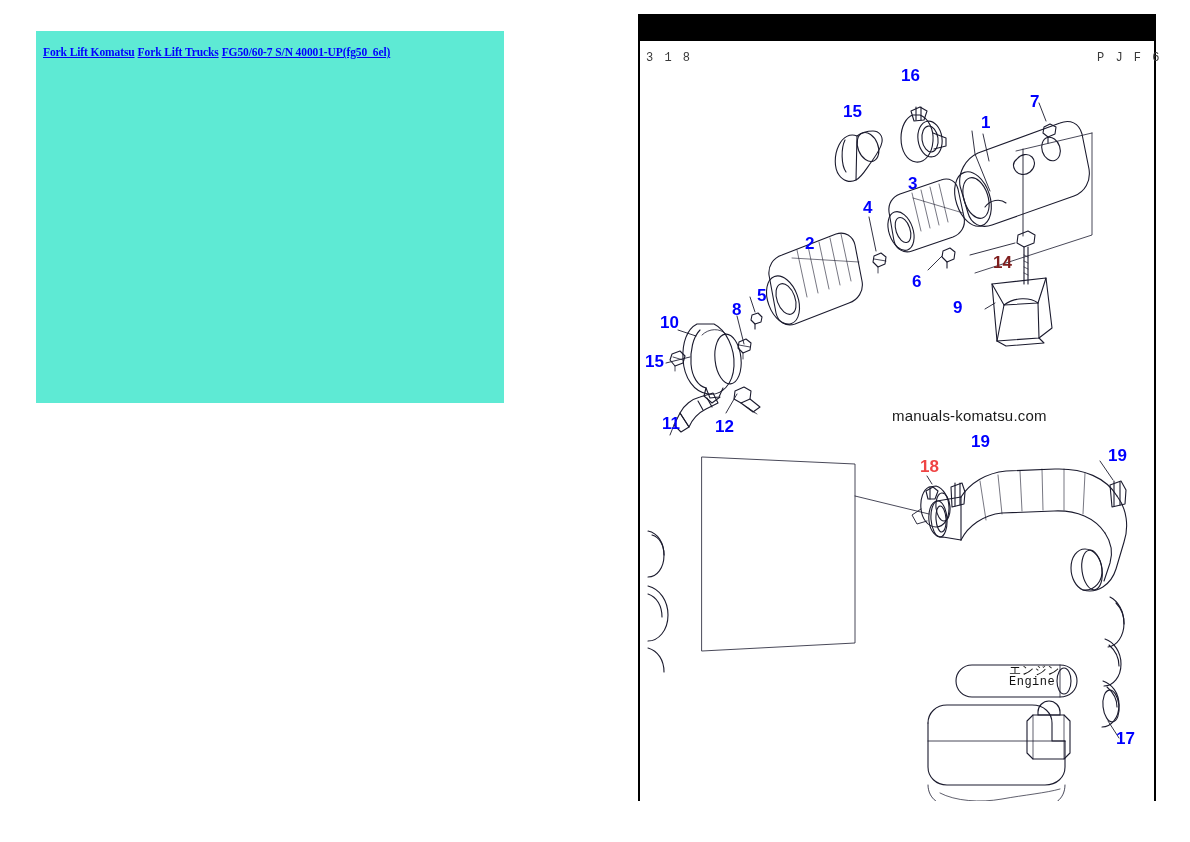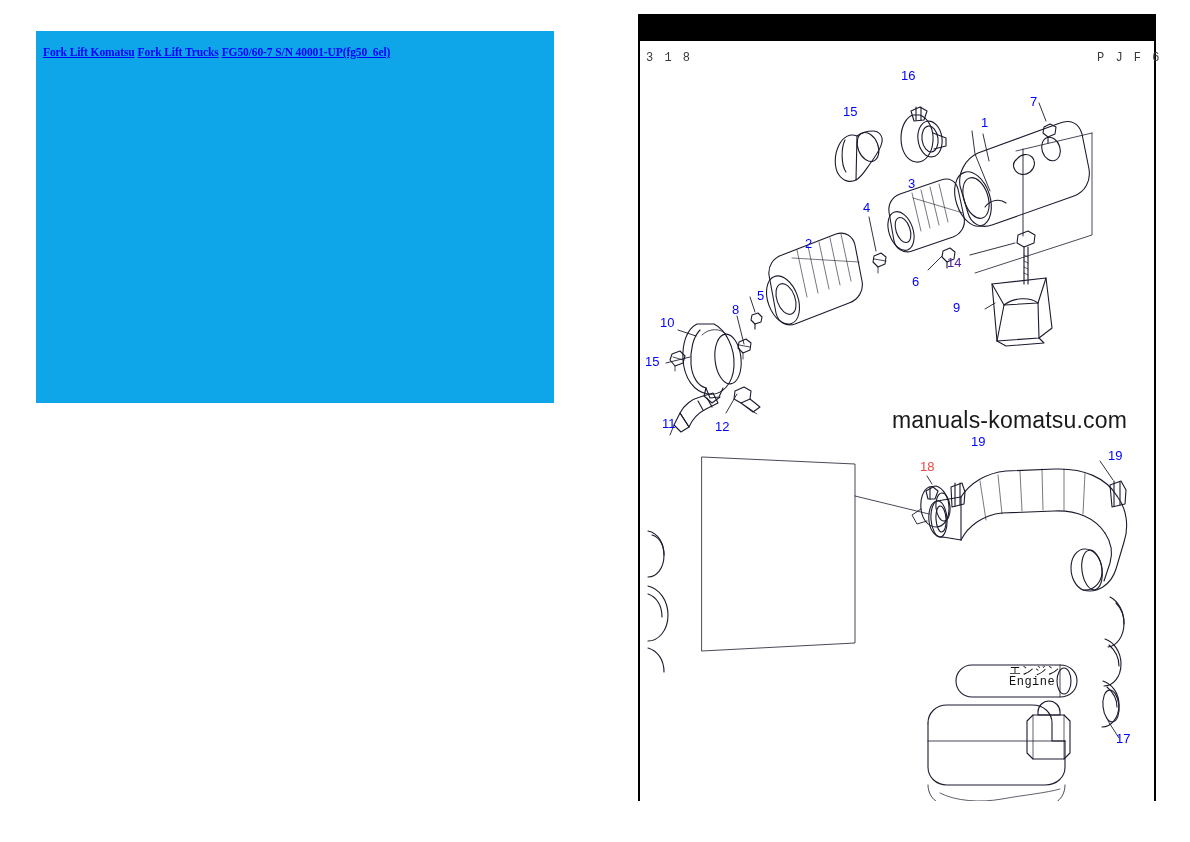--- a/index.html
+++ b/index.html
@@ -13,23 +13,23 @@
     position: relative;
     overflow: hidden;
     font-family: "Liberation Serif", serif;
   }
 
   
   #left-panel {
     position: absolute;
     left: 36px;
     top: 31px;
-    width: 518px;
+    width: 468px;
     height: 372px;
-    background: #0ea5e9;
+    background: #5eead4;
     overflow: hidden;
   }
   #breadcrumb {
     position: absolute;
     left: 7px;
     top: 15px;
     white-space: nowrap;
     font-family: "Liberation Serif", serif;
     font-size: 11.5px;
     line-height: 13px;
@@ -91,32 +91,32 @@
     letter-spacing: 2px;
     white-space: nowrap;
   }
   #hdr-left  { left: 6px;  top: 10px; }
   #hdr-right { left: 457px; top: 10px; }
 
   .callout {
     position: absolute;
     color: #0000ff;
     font-family: "Liberation Sans", sans-serif;
-    font-size: 13px;
-    font-weight: normal;
+    font-size: 17px;
+    font-weight: bold;
     line-height: 17px;
     white-space: nowrap;
   }
   #watermark {
     position: absolute;
     left: 252px;
     top: 366px;
     color: #1a1a1a;
     font-family: "Liberation Sans", sans-serif;
-    font-size: 23px;
+    font-size: 15px;
     letter-spacing: 0.2px;
     white-space: nowrap;
   }
   .engine-label {
     position: absolute;
     color: #111111;
     font-family: "Liberation Mono", monospace;
     font-size: 12px;
     line-height: 10px;
     white-space: nowrap;
@@ -310,21 +310,21 @@
 
     <div id="callout-layer">
         <div class="callout" style="left: 203px; top: 62px; color: rgb(0, 0, 255);">15</div>
         <div class="callout" style="left: 261px; top: 26px; color: rgb(0, 0, 255);">16</div>
         <div class="callout" style="left: 341px; top: 73px; color: rgb(0, 0, 255);">1</div>
         <div class="callout" style="left: 390px; top: 52px; color: rgb(0, 0, 255);">7</div>
         <div class="callout" style="left: 268px; top: 134px; color: rgb(0, 0, 255);">3</div>
         <div class="callout" style="left: 223px; top: 158px; color: rgb(0, 0, 255);">4</div>
         <div class="callout" style="left: 165px; top: 194px; color: rgb(0, 0, 255);">2</div>
         <div class="callout" style="left: 272px; top: 232px; color: rgb(0, 0, 255);">6</div>
-        <div class="callout" style="left: 307px; top: 213px; color: #4c1d95;">14</div>
+        <div class="callout" style="left: 307px; top: 213px; color: #7f1d1d; padding-left: 46px;">14</div>
         <div class="callout" style="left: 313px; top: 258px; color: rgb(0, 0, 255);">9</div>
         <div class="callout" style="left: 117px; top: 246px; color: rgb(0, 0, 255);">5</div>
         <div class="callout" style="left: 92px; top: 260px; color: rgb(0, 0, 255);">8</div>
         <div class="callout" style="left: 20px; top: 273px; color: rgb(0, 0, 255);">10</div>
         <div class="callout" style="left: 5px; top: 312px; color: rgb(0, 0, 255);">15</div>
         <div class="callout" style="left: 22px; top: 374px; color: rgb(0, 0, 255);">11</div>
         <div class="callout" style="left: 75px; top: 377px; color: rgb(0, 0, 255);">12</div>
         <div class="callout" style="left: 280px; top: 417px; color: #ef4444;">18</div>
         <div class="callout" style="left: 331px; top: 392px; color: rgb(0, 0, 255);">19</div>
         <div class="callout" style="left: 468px; top: 406px; color: rgb(0, 0, 255);">19</div>

